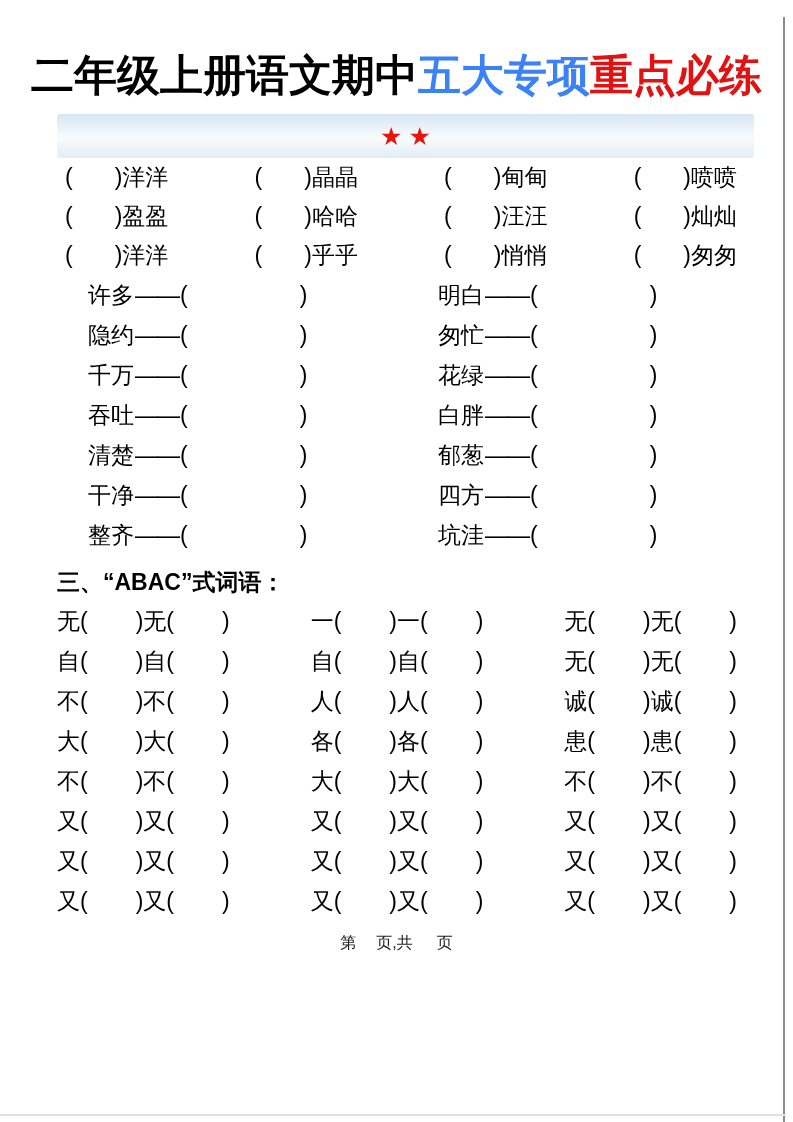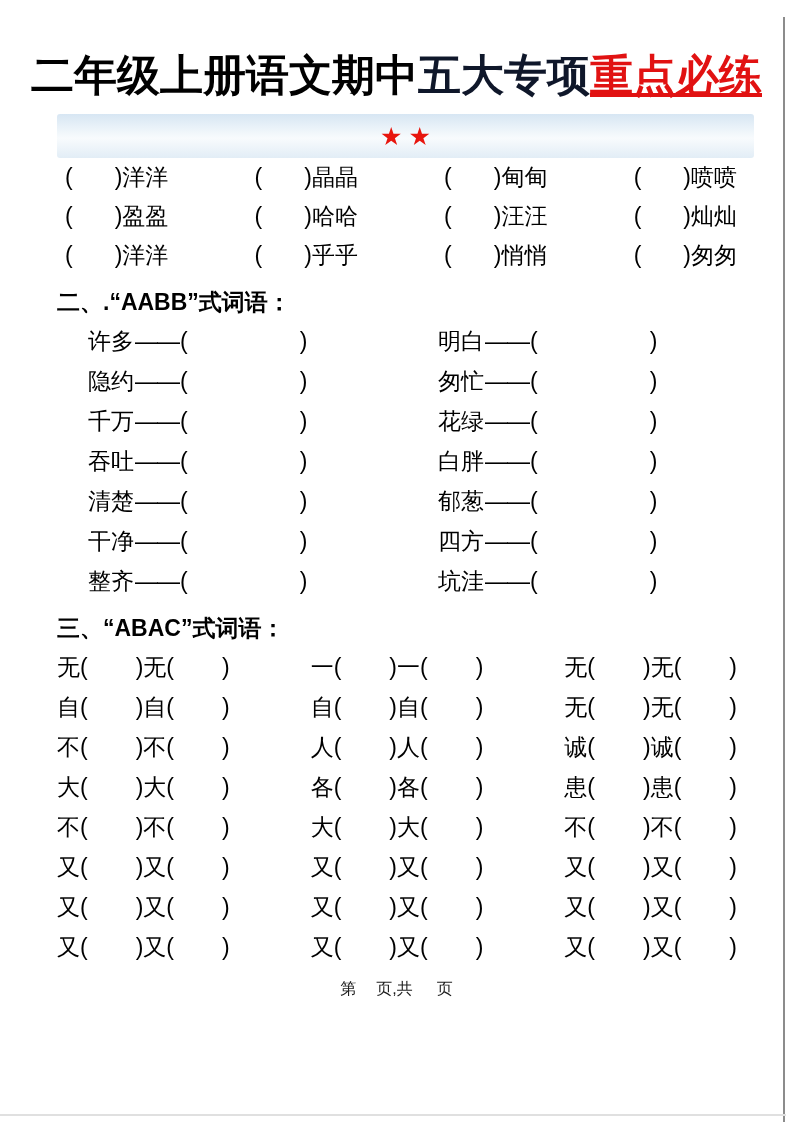--- a/index.html
+++ b/index.html
@@ -7,21 +7,21 @@
     position:relative; width:793px; height:1122px; margin:0 auto;
     background:#ffffff; overflow:hidden;
     font-family:"Liberation Sans","DejaVu Sans",sans-serif; color:#111;
   }
   
   .title {
     margin:0; padding-top:46px; text-align:center;
     font-size:43px; font-weight:800; line-height:58px; white-space:nowrap; color:#000;
   }
   .title .t-blue { color:#1580c8; }
-  .title .t-red  { color:#e11212;text-decoration:underline; }
+  .title .t-red  { color:#e11212; }
   
   .banner {
     margin:10px 0 0 57px; width:697px; height:44px; border-radius:3px;
     background:linear-gradient(180deg,#d7e6f3 0%,#eef5fa 38%,#f8fbfd 55%,#e2edf6 100%);
     display:flex; align-items:center; justify-content:center;
     font-size:27px; font-weight:700; color:#000;
   }
   .banner .star { color:#e8150d; font-size:25px; margin:0 3px; font-weight:400; }
   
   .content { padding-left:57px; width:680px; }
@@ -45,21 +45,21 @@
   .fblank { display:inline-block; height:1px; }
   
   .edge-right  { position:absolute; top:17px; right:8px; width:2px; height:1105px; background:#8c8c8c; }
   .edge-bottom { position:absolute; left:0; bottom:6px; width:786px; height:2px; background:#e0e0e0; }
 </style>
 </head>
 <body>
 
 <div class="page">
 
-  <h1 class="title"><span>二年级上册语文期中</span><span class="t-blue" style="color: #0f172a;">五大专项</span><span class="t-red" style="color: rgb(225, 18, 18);">重点必练</span></h1>
+  <h1 class="title"><span>二年级上册语文期中</span><span class="t-blue" style="color: #3b82f6;">五大专项</span><span class="t-red" style="color: rgb(225, 18, 18);">重点必练</span></h1>
 
   <div class="banner">
     <span class="star" style="color: rgb(232, 21, 13);">★</span>
     <span class="star" style="color: rgb(232, 21, 13);">★</span>
   </div>
 
   <div class="content">
       <section class="section">
         <div class="rows">
           <div class="row row-abb">
@@ -136,21 +136,20 @@
             <span class="cell">
               <span class="paren">(</span>
               <span class="blank" style="width: 42px;"></span>
               <span class="paren">)</span>
               <span class="word">匆匆</span>
             </span>
           </div>
         </div>
       </section>
       <section class="section">
-        <h2 class="sec-heading">二、.“AABB”式词语：</h2>
         <div class="rows">
           <div class="row row-aabb">
             <span class="cell">
               <span class="word">许多</span>
               <span class="dash">——</span>
               <span class="paren">(</span>
               <span class="blank" style="width: 112px;"></span>
               <span class="paren">)</span>
             </span>
             <span class="cell">

